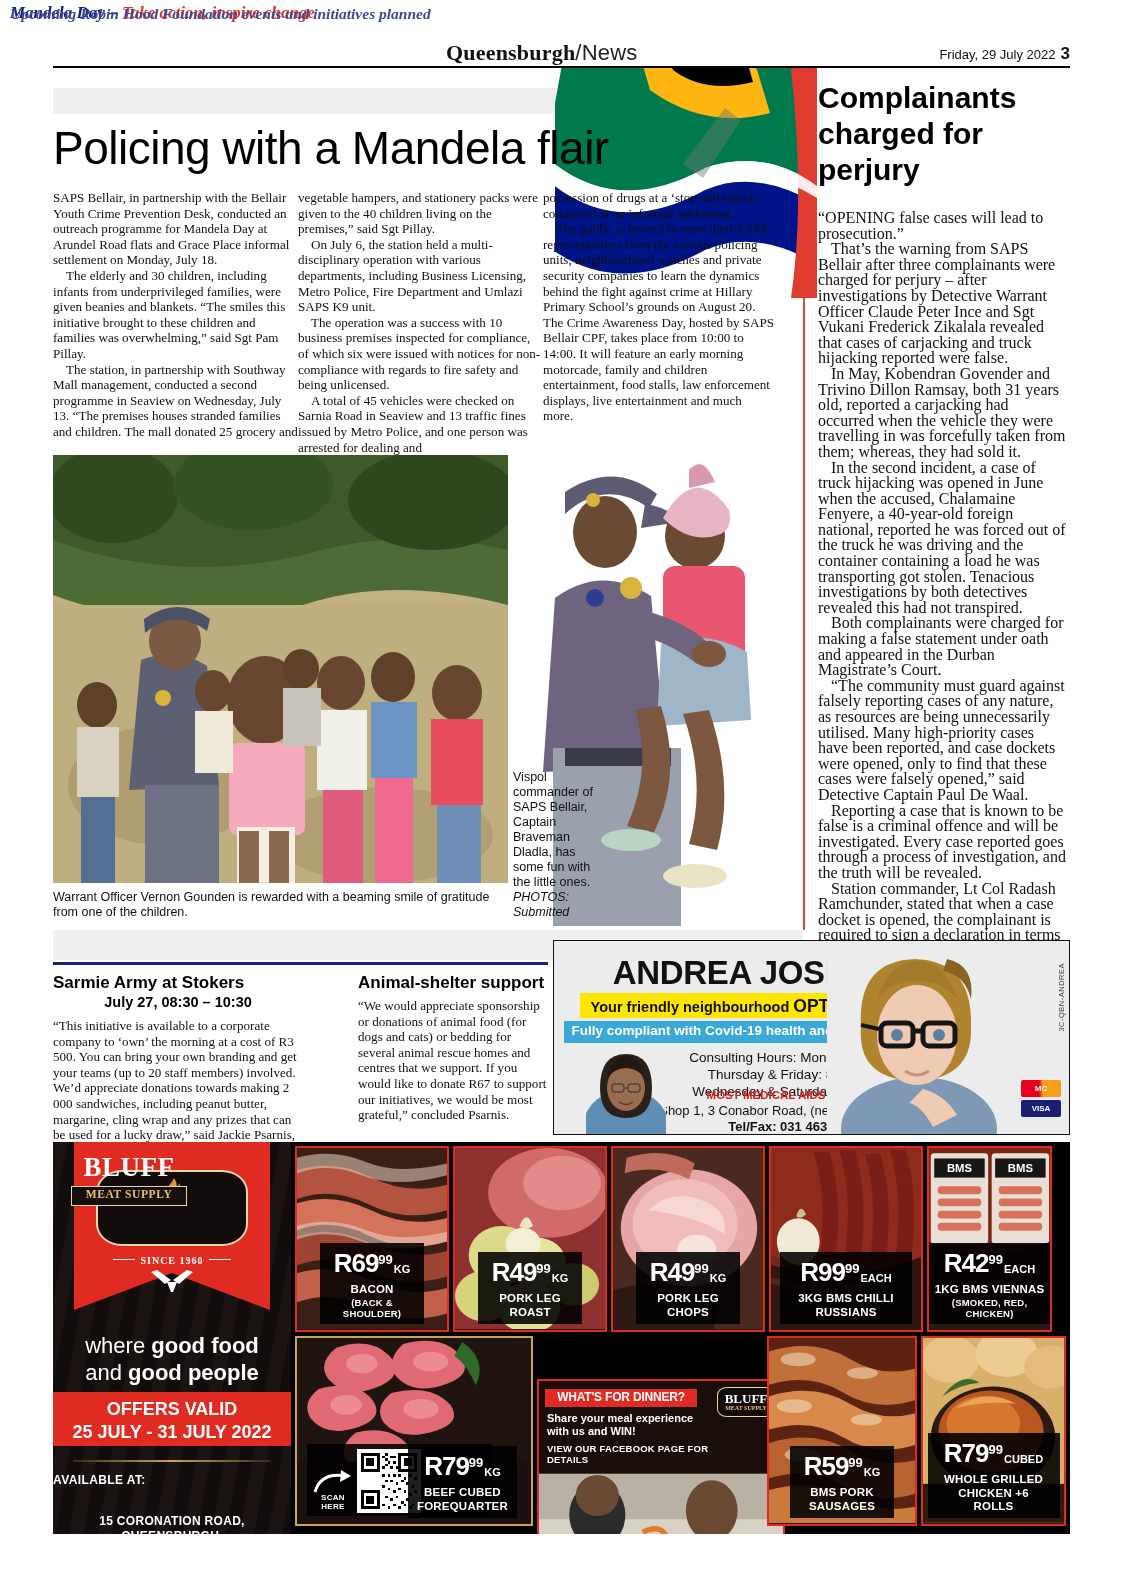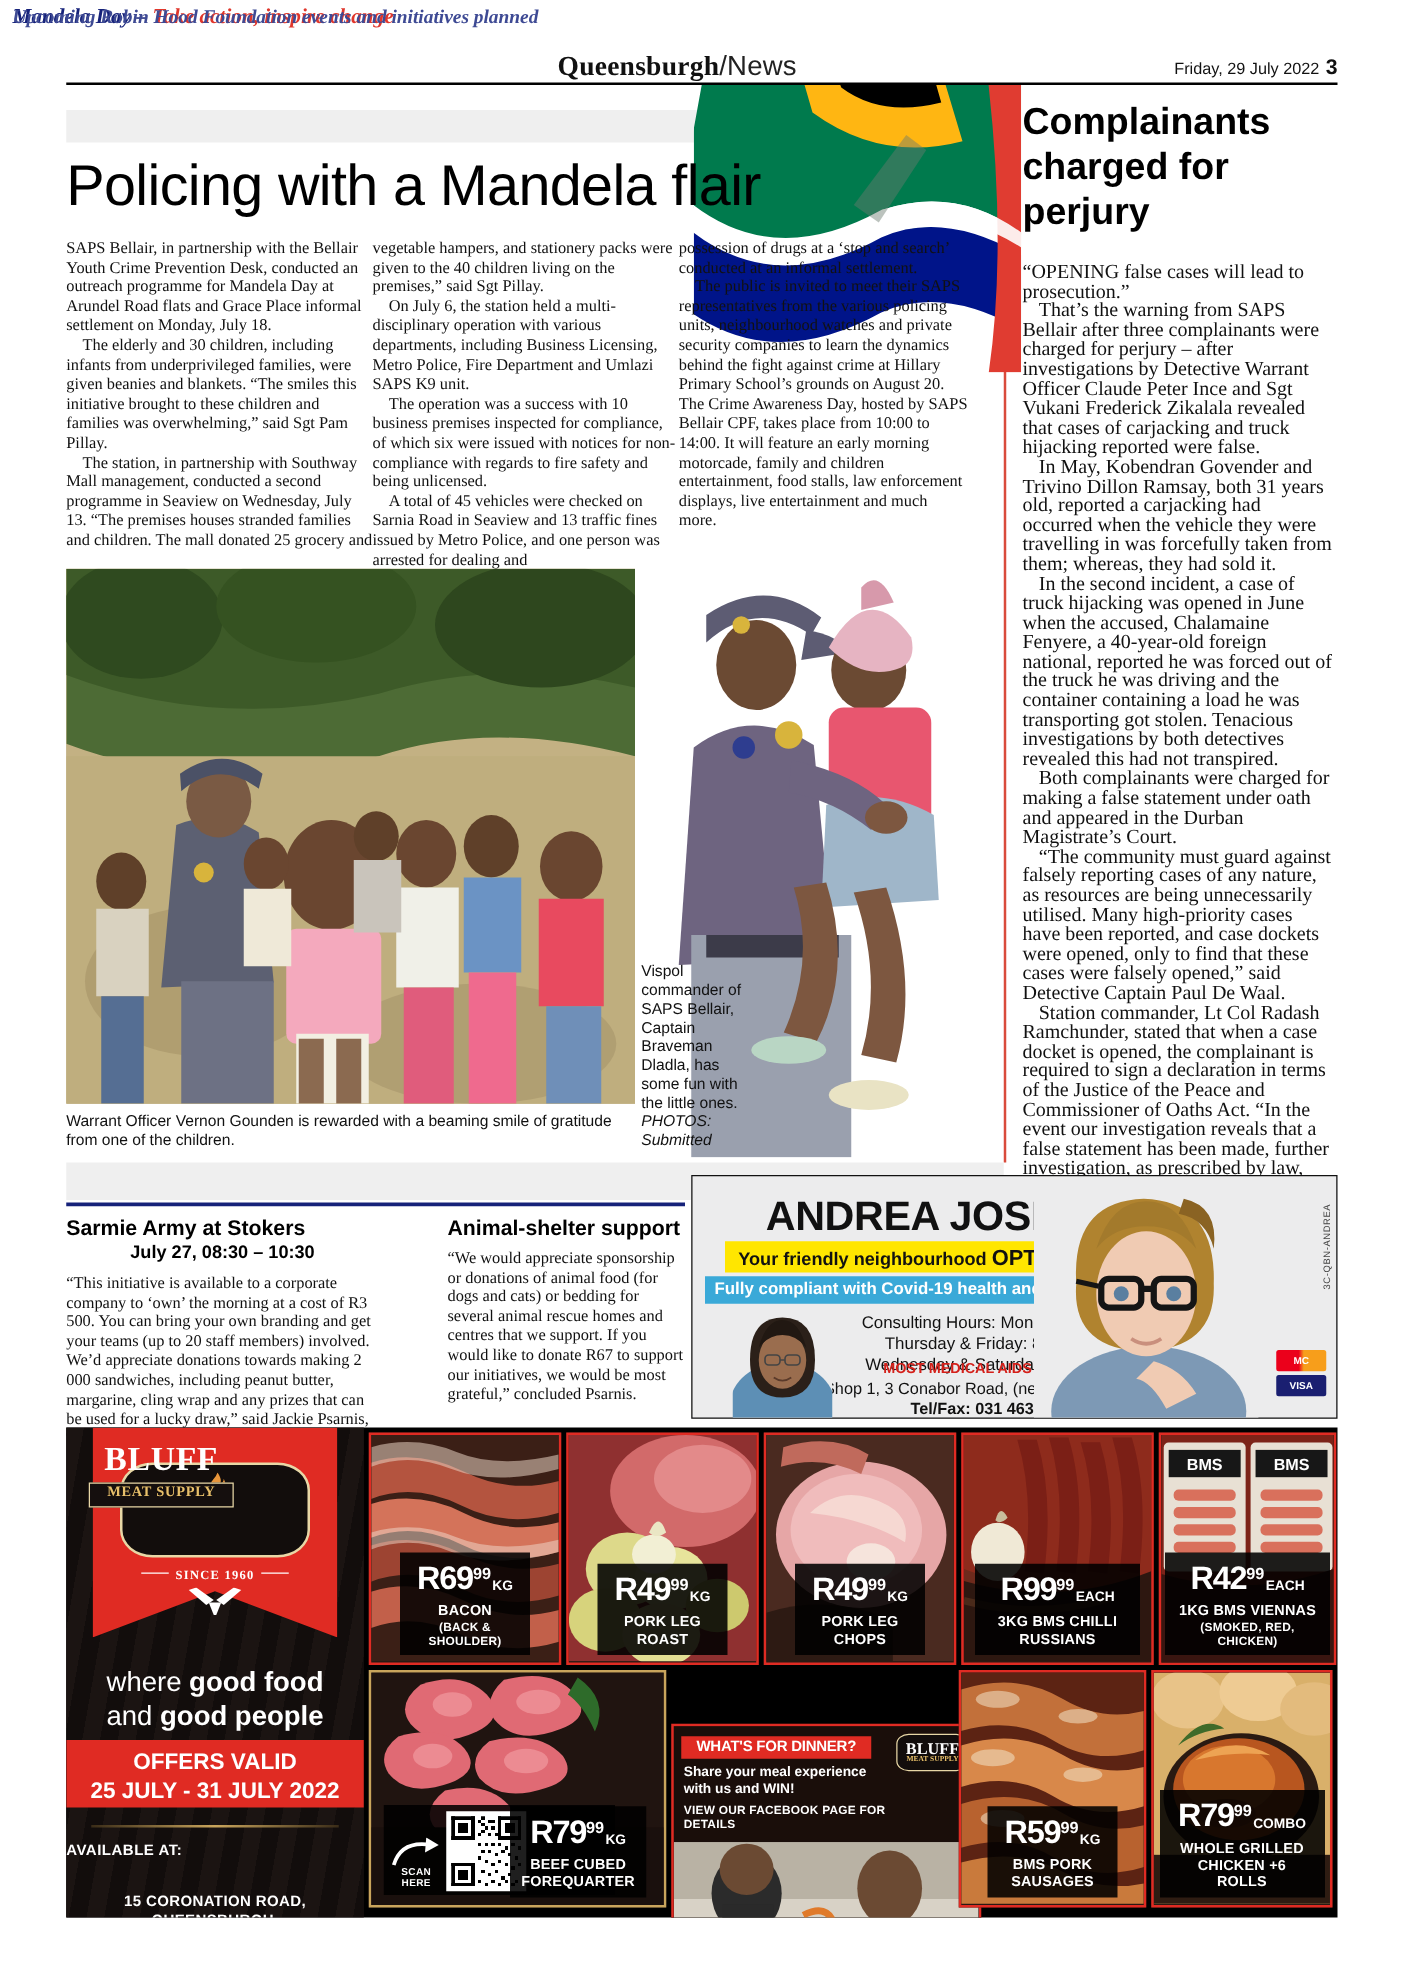--- a/index.html
+++ b/index.html
@@ -440,20 +440,21 @@
 
 <div id="col-divider"></div>
 <div id="perjury-head">Complainants charged for perjury</div>
 <div id="perjury-body">
   <p>“OPENING false cases will lead to prosecution.”</p>
   <p>That’s the warning from SAPS Bellair after three complainants were charged for perjury – after investigations by Detective Warrant Officer Claude Peter Ince and Sgt Vukani Frederick Zikalala revealed that cases of carjacking and truck hijacking reported were false.</p>
   <p>In May, Kobendran Govender and Trivino Dillon Ramsay, both 31 years old, reported a carjacking had occurred when the vehicle they were travelling in was forcefully taken from them; whereas, they had sold it.</p>
   <p>In the second incident, a case of truck hijacking was opened in June when the accused, Chalamaine Fenyere, a 40-year-old foreign national, reported he was forced out of the truck he was driving and the container containing a load he was transporting got stolen. Tenacious investigations by both detectives revealed this had not transpired.</p>
   <p>Both complainants were charged for making a false statement under oath and appeared in the Durban Magistrate’s Court.</p>
   <p>“The community must guard against falsely reporting cases of any nature, as resources are being unnecessarily utilised. Many high-priority cases have been reported, and case dockets were opened, only to find that these cases were falsely opened,” said Detective Captain Paul De Waal.</p>
+  <p>Reporting a case that is known to be false is a criminal offence and will be investigated. Every case reported goes through a process of investigation, and the truth will be revealed.</p>
   <p>Station commander, Lt Col Radash Ramchunder, stated that when a case docket is opened, the complainant is required to sign a declaration in terms of the Justice of the Peace and Commissioner of Oaths Act. “In the event our investigation reveals that a false statement has been made, further investigation, as prescribed by law, will be initiated with the intent of prosecution,” he said.</p>
 </div>
 
 <div id="rh-band"></div>
 <div id="rh-band-text">Upcoming Robin Hood Foundation events and initiatives planned</div>
 <div id="rh-rule"></div>
 
 <div id="rh-c1" class="rh-col">
   <div class="rh-title">Sarmie Army at Stokers</div>
   <div class="rh-sub">July 27, 08:30 – 10:30</div>
@@ -637,21 +638,21 @@
         <path d="M0 120 q78 22 154 -8 V186 H0z" fill="#2d1710"></path>
         <path d="M0 136 q60 16 120 -2" stroke="#4a2a1a" stroke-width="6" fill="none"></path>
       </svg>
       <div class="pricebox wide">
         <div class="price"><span>R99</span><span class="cents">99</span><span class="unit">EACH</span></div>
         <div class="pname">3KG BMS CHILLI</div>
         <div class="pname">RUSSIANS</div>
       </div>
     </div>
 
-    <div class="prod" style="left:636px;top:4px;width:142px;height:186px;">
+    <div class="prod" style="left:636px;top:4px;width:125px;height:186px;">
       <svg class="pbg" viewBox="0 0 139 186" preserveAspectRatio="none">
         <rect width="139" height="186" fill="#7c2318"></rect>
         <rect x="2" y="6" width="66" height="104" rx="4" fill="#e8e0d4"></rect>
         <rect x="72" y="6" width="66" height="104" rx="4" fill="#e8e0d4"></rect>
         <rect x="6" y="12" width="58" height="22" fill="#171717"></rect>
         <rect x="76" y="12" width="58" height="22" fill="#171717"></rect>
         <text x="35" y="28" font-family="Liberation Sans, sans-serif" font-size="13" font-weight="bold" fill="#fff" text-anchor="middle">BMS</text>
         <text x="105" y="28" font-family="Liberation Sans, sans-serif" font-size="13" font-weight="bold" fill="#fff" text-anchor="middle">BMS</text>
         <g fill="#d9705c">
           <rect x="10" y="44" width="50" height="9" rx="4"></rect>
@@ -827,20 +828,20 @@
         <ellipse cx="132" cy="30" rx="28" ry="22" fill="#e3bb7d"></ellipse>
         <ellipse cx="72" cy="102" rx="64" ry="52" fill="#2a1a12"></ellipse>
         <ellipse cx="70" cy="96" rx="54" ry="42" fill="#b8561f"></ellipse>
         <ellipse cx="62" cy="88" rx="38" ry="28" fill="#d8772e"></ellipse>
         <path d="M34 72 q30 -22 62 -4 q-28 -4 -62 4z" fill="#eda353"></path>
         <path d="M20 60 q20 -26 38 -14 q-22 2 -38 14z" fill="#3f6b2a"></path>
         <ellipse cx="60" cy="116" rx="24" ry="12" fill="#9c4519"></ellipse>
         <rect y="150" width="145" height="40" fill="#2e1c12"></rect>
       </svg>
       <div class="pricebox wide">
-        <div class="price"><span>R79</span><span class="cents">99</span><span class="unit">COMBO</span></div>
+        <div class="price"><span>R79</span><span class="cents">99</span><span class="unit">CUBED</span></div>
         <div class="pname">WHOLE GRILLED</div>
         <div class="pname">CHICKEN +6 ROLLS</div>
       </div>
     </div>
 
   </div>
 </div>
 
 </body></html>

